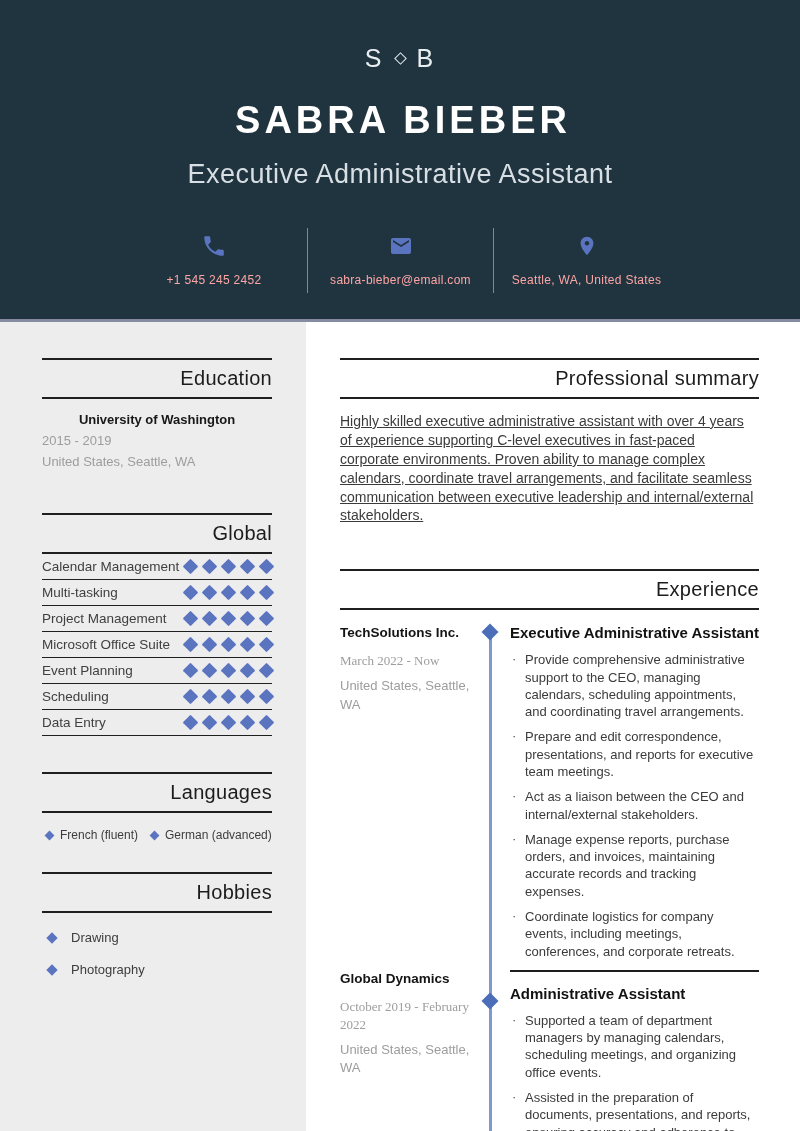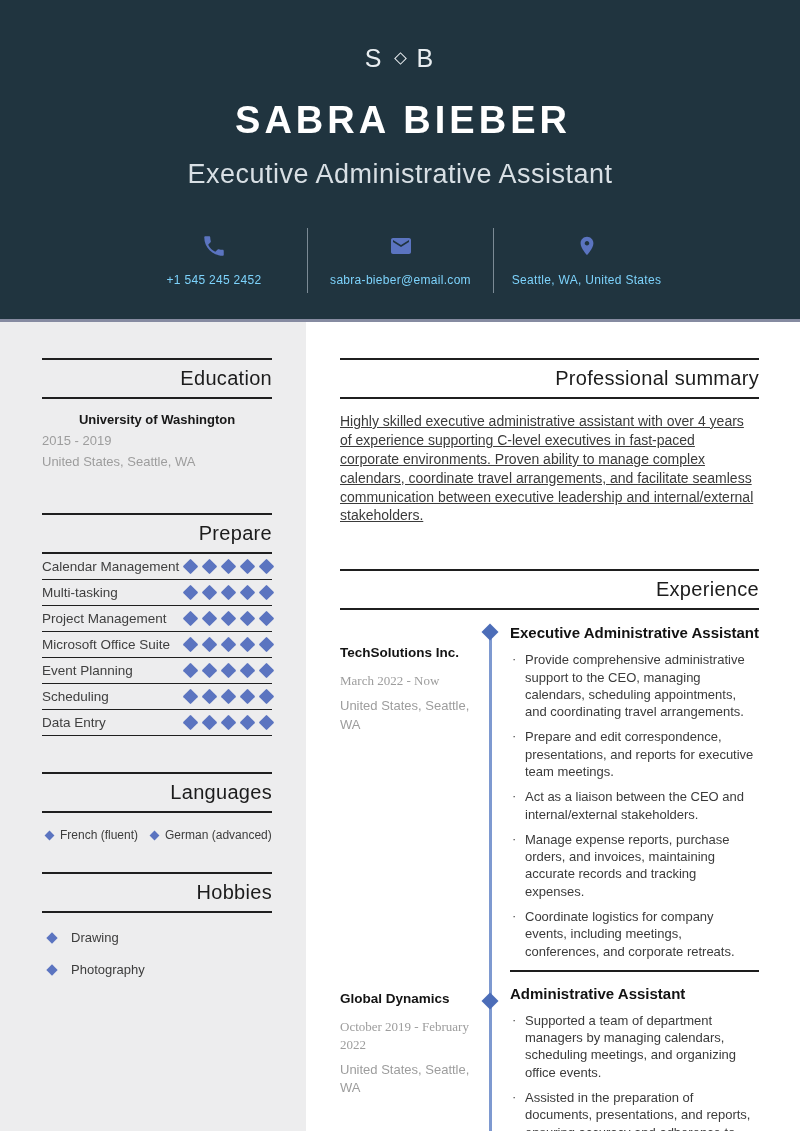--- a/index.html
+++ b/index.html
@@ -40,21 +40,21 @@
     color:#d8dfe4;
   }
   .contact-row { margin-top:38px; display:flex; justify-content:center; }
   .contact-item {
     width:186px; display:flex; flex-direction:column; align-items:center;
     gap:13px; padding:4px 0 6px;
   }
   .contact-item + .contact-item { border-left:1px solid rgba(185,196,206,0.6); }
   .c-icon { height:28px; display:flex; align-items:center; }
   .c-icon svg { fill:var(--c-accent, #5b77c6); }
-  .c-text { font-size:12px; color:#7dd3fc; letter-spacing:0.3px; }
+  .c-text { font-size:12px; color:#fca5a5; letter-spacing:0.3px; }
 
   
   .body { flex:1; display:flex; }
   aside {
     width:306px; flex:0 0 306px;
     background:var(--c-sidebar_bg, #ededee);
     padding:36px 34px 40px 42px;
   }
   main { flex:1; background:#fff; padding:36px 45px 40px 34px; }
 
@@ -101,21 +101,21 @@
   .sec-experience { margin-top:44px; }
 
   .jobs { margin-top:14px; position:relative; }
   .jobs::before {
     content:''; position:absolute; left:149px; top:6px; bottom:3px;
     width:2.5px; background:var(--c-timeline, #7e99d0);
   }
   .job { display:grid; grid-template-columns:130px 40px 1fr; }
   .job.follow { margin-top:10px; }
   .job-left { font-size:13px; line-height:1.4; }
-  .company { font-weight:bold; color:#141414; font-size:13.5px;margin-top:20px; }
+  .company { font-weight:bold; color:#141414; font-size:13.5px; }
   .job-dates { margin-top:9px; color:var(--c-muted, #9d9d9d);font-family:Liberation Serif, serif; }
   .job-loc { margin-top:7px; color:var(--c-muted, #9d9d9d); }
   .job-mid { position:relative; }
   .tl-dmd {
     position:absolute; left:50%; top:2px; width:12px; height:12px;
     background:var(--c-accent_deep, #4c6db8);
     transform:translateX(-50%) rotate(45deg); z-index:1;
   }
   .job.follow .tl-dmd { top:25px; }
   .job-sep { border-top:2px solid #1d1d1d; margin-bottom:13px; }
@@ -179,21 +179,21 @@
         </div>
         <div class="edu-entry">
           <div class="edu-school">University of Washington</div>
           <div class="edu-dates">2015 - 2019</div>
           <div class="edu-loc">United States, Seattle, WA</div>
         </div>
       </section>
 
       <section class="sec-skills">
         <div class="sec-title-wrap">
-          <div class="sec-title">Prepare</div>
+          <div class="sec-title">Global</div>
         </div>
         <div>
             <div class="skill-row">
               <span class="skill-label">Calendar Management</span>
               <span class="skill-diamonds">
                 <span class="dmd"></span>
                 <span class="dmd"></span>
                 <span class="dmd"></span>
                 <span class="dmd"></span>
                 <span class="dmd"></span>

